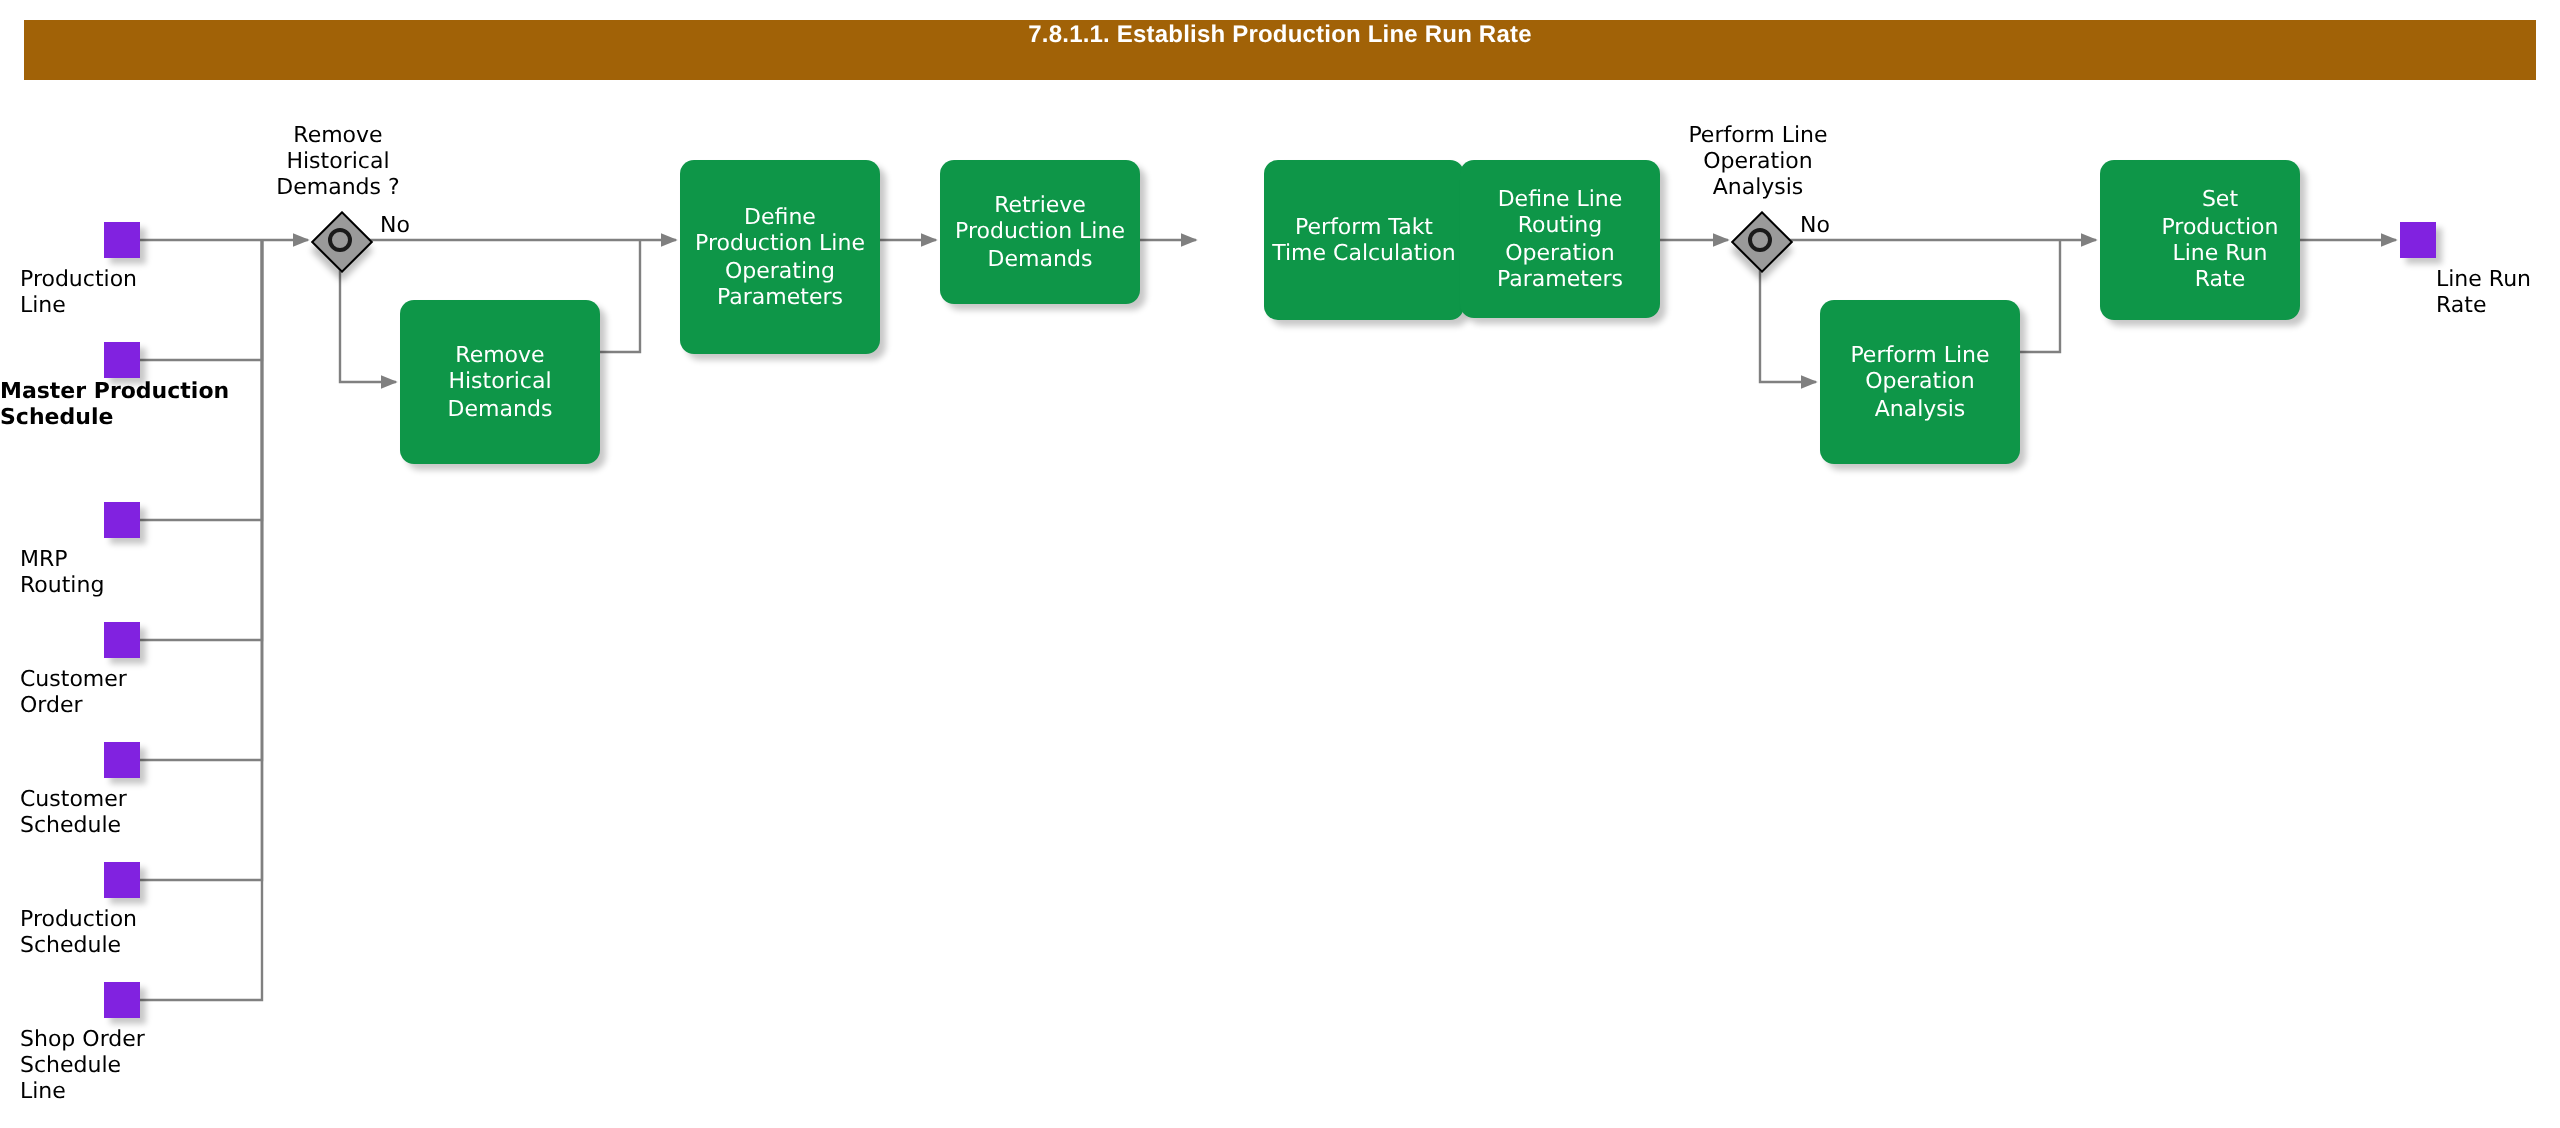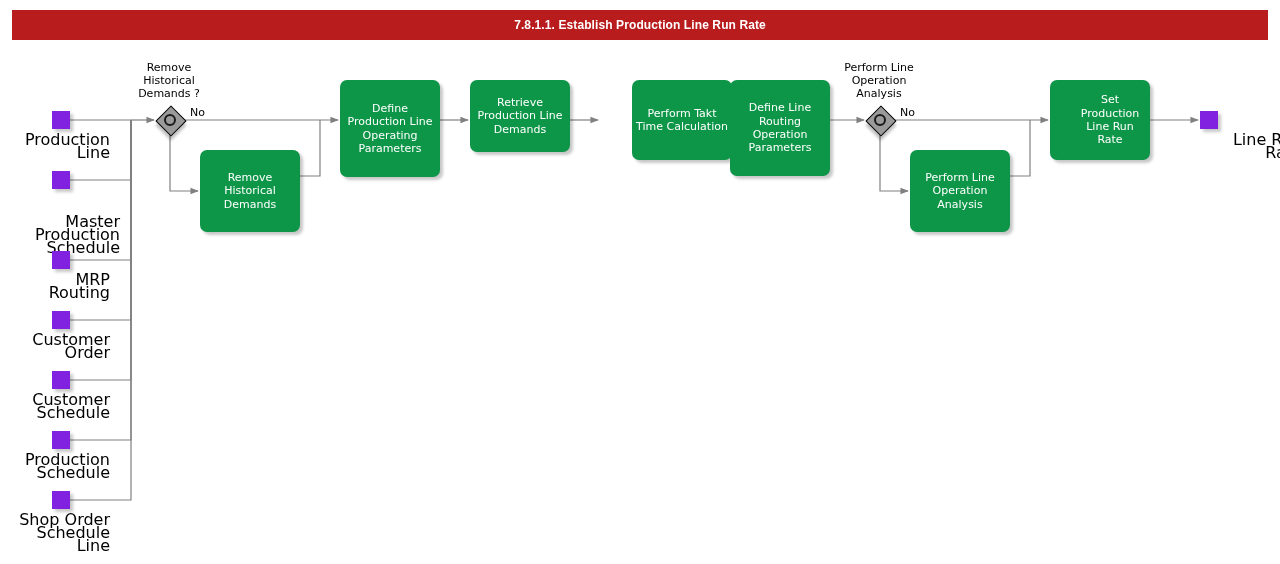--- a/index.html
+++ b/index.html
@@ -20,23 +20,22 @@
     background: #ffffff;
   }
 
   
   #title-bar {
     position: absolute;
     left: 12px;
     top: 10px;
     width: 1256px;
     height: 30px;
-    background: #b91c1c;
+    background: #a16207;
     display: flex;
-    align-items: center;
     justify-content: center;
   }
   #title-bar .title-text {
     color: #ffffff;
     font-size: 12px;
     font-weight: bold;
     font-family: "Liberation Sans", sans-serif;
     letter-spacing: 0.1px;
     white-space: nowrap;
   }
@@ -120,23 +119,23 @@
   .data-object {
     position: absolute;
     width: 18px;
     height: 18px;
     background: #8122e0;
     box-shadow: 3px 3px 3px rgba(0,0,0,0.22);
   }
   .data-label {
     position: absolute;
     color: #000000;
-    font-size: 16px;
+    font-size: 11px;
     line-height: 13px;
-    text-align: right;
+    text-align: left;
     white-space: pre-line;
     font-family: "DejaVu Sans", sans-serif;
   }
 </style>
 </head>
 <body>
 
 <div id="canvas">
 
   <div id="title-bar">
@@ -180,21 +179,21 @@
 
       <path d="M 1150 120 L 1198 120" marker-end="url(#arrow)"></path>
     </g>
   </svg>
 
   <div class="data-object" style="left:52px; top:111px;"></div>
   <div class="data-label" style="left:10px; top:133px; width:100px;">Production
 Line</div>
 
   <div class="data-object" style="left:52px; top:171px;"></div>
-  <div class="data-label" style="left:0px; top:215px; width:120px;">Master Production
+  <div class="data-label" style="left:0px; top:189px; width:120px;font-weight:bold;">Master Production
 Schedule</div>
 
   <div class="data-object" style="left:52px; top:251px;"></div>
   <div class="data-label" style="left:10px; top:273px; width:100px;">MRP
 Routing</div>
 
   <div class="data-object" style="left:52px; top:311px;"></div>
   <div class="data-label" style="left:10px; top:333px; width:100px;">Customer
 Order</div>
 
@@ -246,21 +245,21 @@
     <span class="task-label">Retrieve
 Production Line
 Demands</span>
   </div>
 
   <div class="task" style="left:600px; top:80px; width:100px; height:80px;margin-left:32px;">
     <span class="task-label">Perform Takt
 Time Calculation</span>
   </div>
 
-  <div class="task" style="left:730px; top:80px; width:100px; height:96px;">
+  <div class="task" style="left:730px; top:80px; width:100px; height:79px;">
     <span class="task-label">Define Line
 Routing
 Operation
 Parameters</span>
   </div>
 
   <div class="task" style="left:910px; top:150px; width:100px; height:82px;">
     <span class="task-label">Perform Line
 Operation
 Analysis</span>

